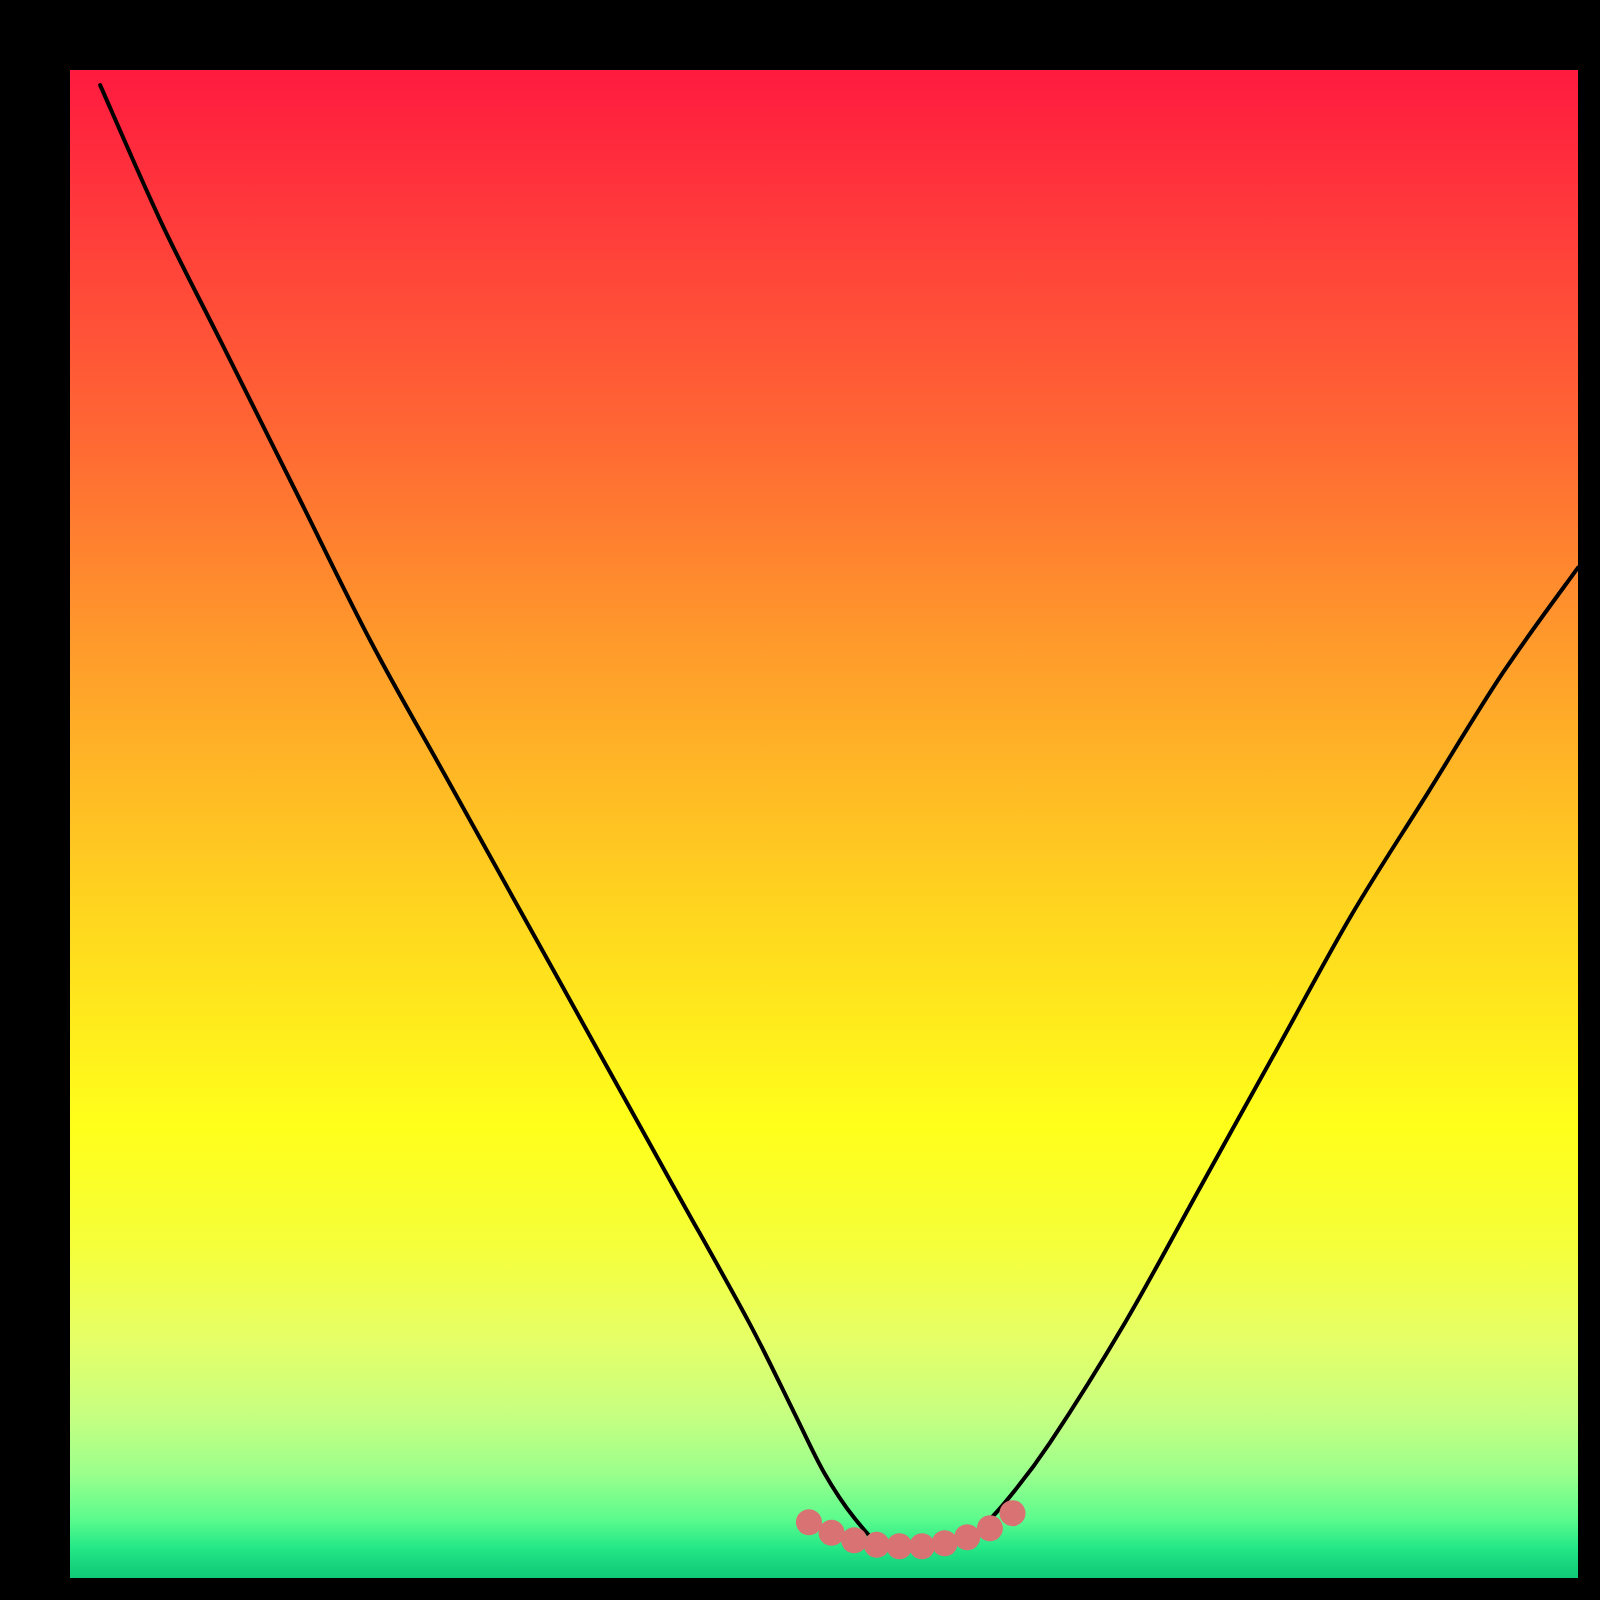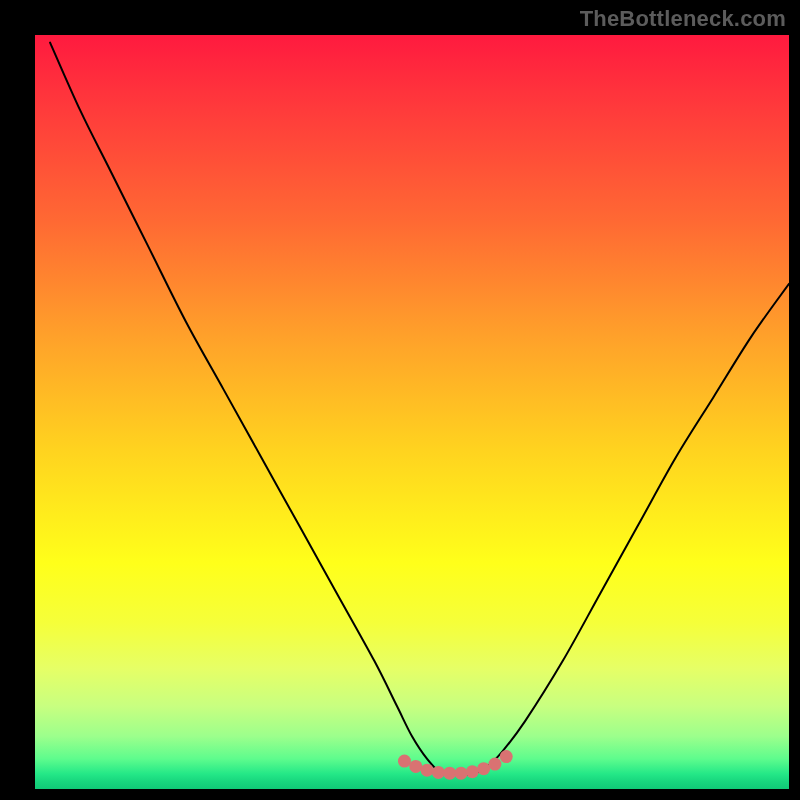--- a/index.html
+++ b/index.html
@@ -76,14 +76,13 @@
           <circle cx="403.39000000000004" cy="737.412" r="6.5" fill="#d97272"></circle>
           <circle cx="414.70000000000005" cy="738.166" r="6.5" fill="#d97272"></circle>
           <circle cx="426.00999999999993" cy="738.166" r="6.5" fill="#d97272"></circle>
           <circle cx="437.32" cy="736.658" r="6.5" fill="#d97272"></circle>
           <circle cx="448.63" cy="733.642" r="6.5" fill="#d97272"></circle>
           <circle cx="459.94" cy="729.118" r="6.5" fill="#d97272"></circle>
           <circle cx="471.25" cy="721.578" r="6.5" fill="#d97272"></circle>
         </g>
     </svg>
   </div>
-  <div class="watermark">TheBottleneck.com</div>
 </div>
 
 </body></html>

